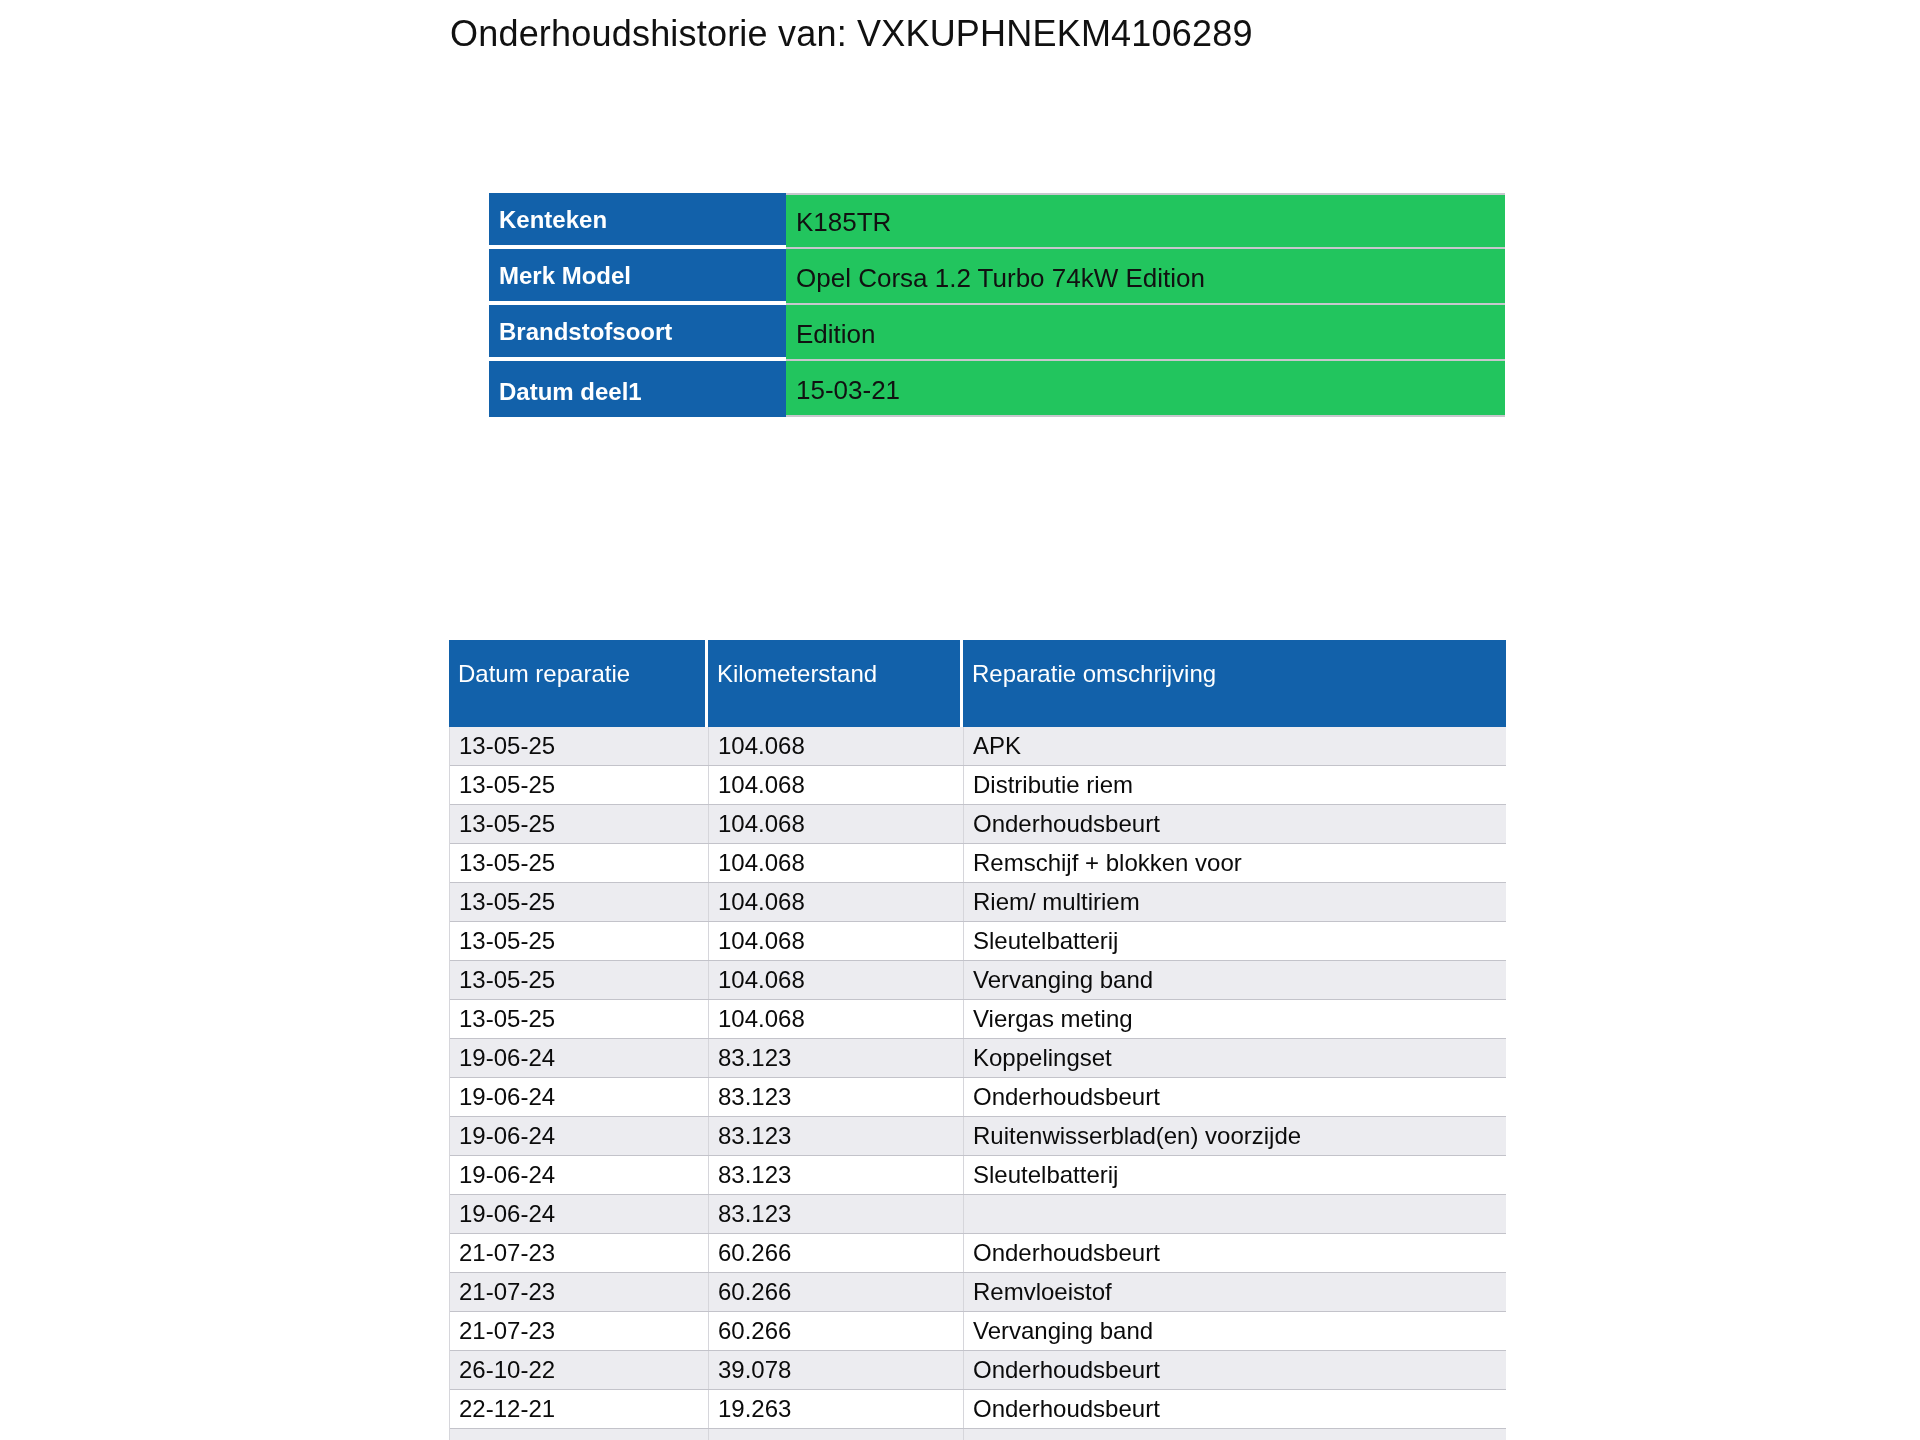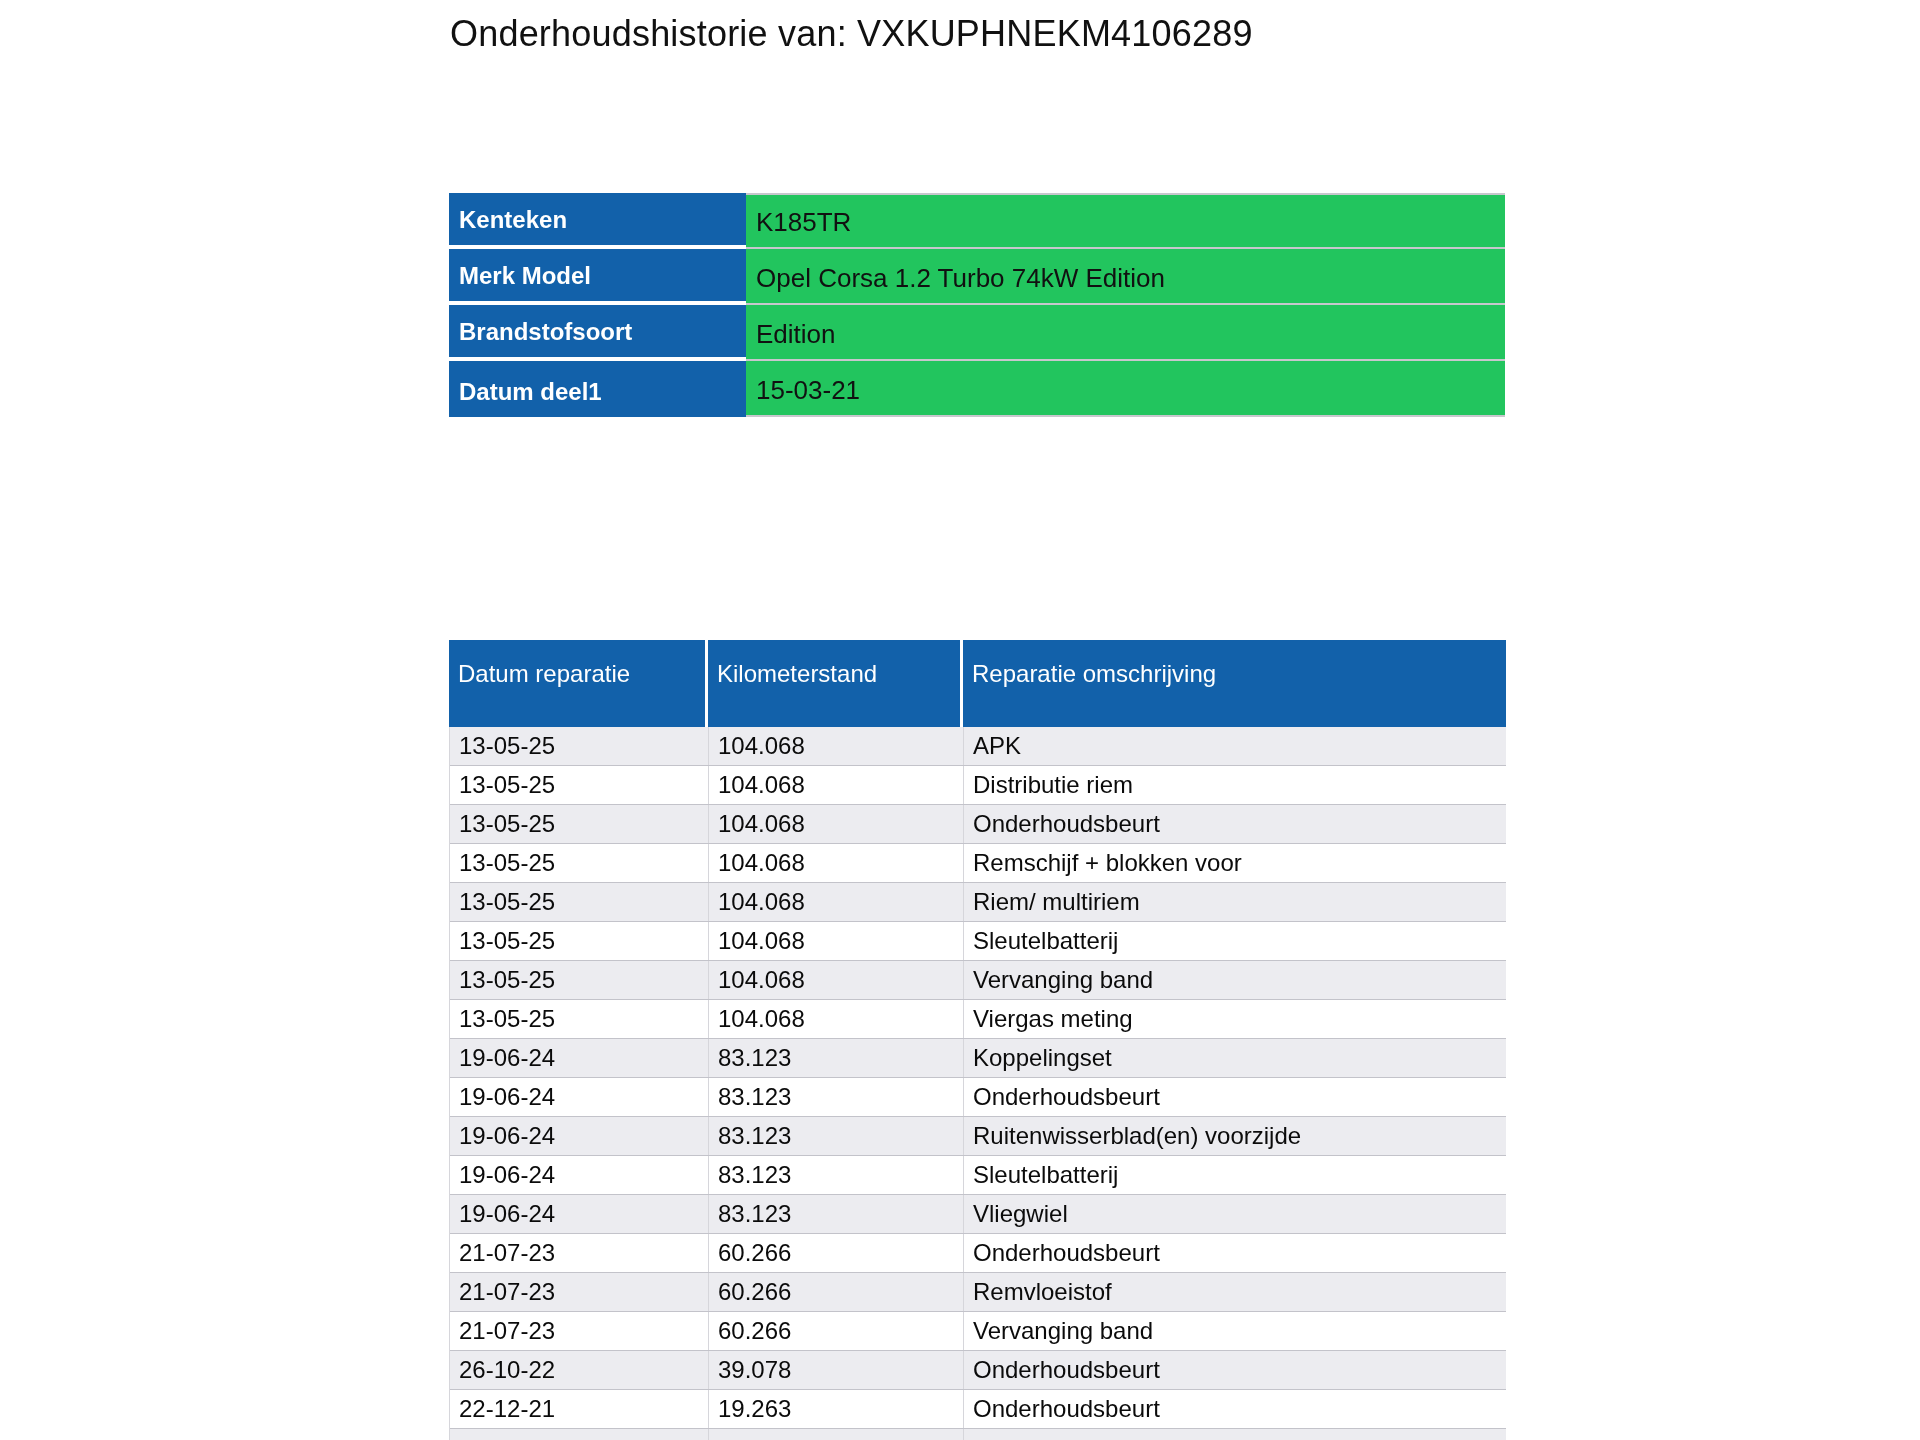--- a/index.html
+++ b/index.html
@@ -22,21 +22,21 @@
     line-height: 44px;
     white-space: nowrap;
   }
 
   
   .vehicle-table {
     position: absolute;
     left: 449px; top: 193px;
     width: 1056px;
   }
-  .v-row { display: flex; height: 56px; }
+  .v-row { display: flex; height: 56px; margin-left: 40px; }
   .v-label {
     width: 297px;
     background: #1261aa;
     color: #ffffff;
     font-weight: bold;
     font-size: 24px;
     display: flex;
     align-items: flex-end;
     padding: 0 0 11px 10px;
     border-bottom: 4px solid #ffffff;
@@ -179,21 +179,20 @@
       <div class="r-cell c3">Ruitenwisserblad(en) voorzijde</div>
     </div>
     <div class="r-row">
       <div class="r-cell c1">19-06-24</div>
       <div class="r-cell c2">83.123</div>
       <div class="r-cell c3">Sleutelbatterij</div>
     </div>
     <div class="r-row">
       <div class="r-cell c1">19-06-24</div>
       <div class="r-cell c2">83.123</div>
-      <div class="r-cell c3">Vliegwiel</div>
     </div>
     <div class="r-row">
       <div class="r-cell c1">21-07-23</div>
       <div class="r-cell c2">60.266</div>
       <div class="r-cell c3">Onderhoudsbeurt</div>
     </div>
     <div class="r-row">
       <div class="r-cell c1">21-07-23</div>
       <div class="r-cell c2">60.266</div>
       <div class="r-cell c3">Remvloeistof</div>

